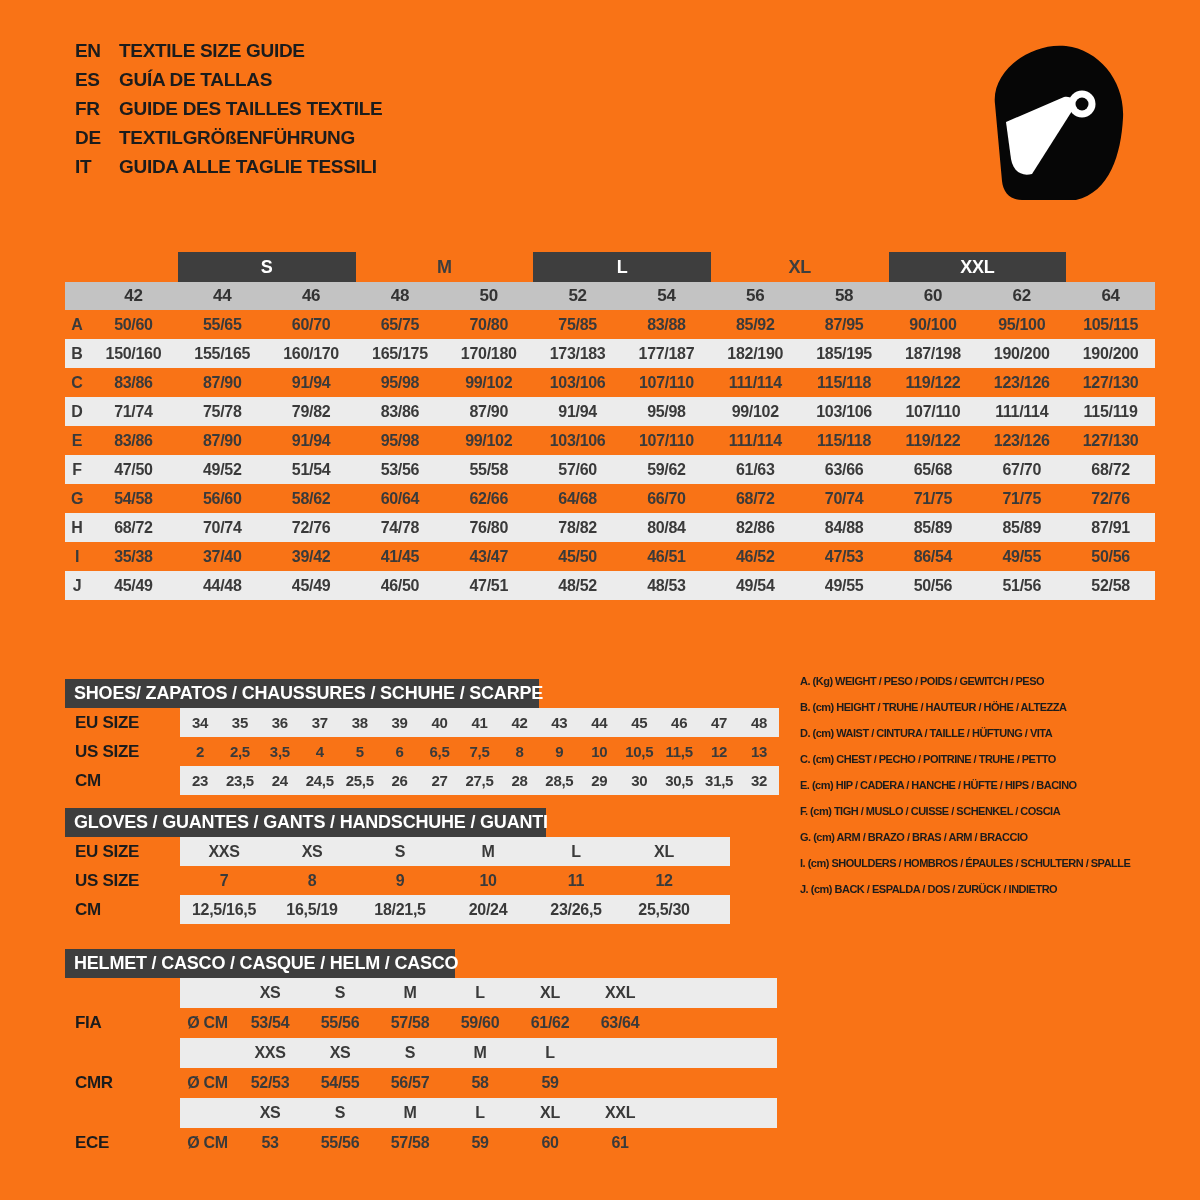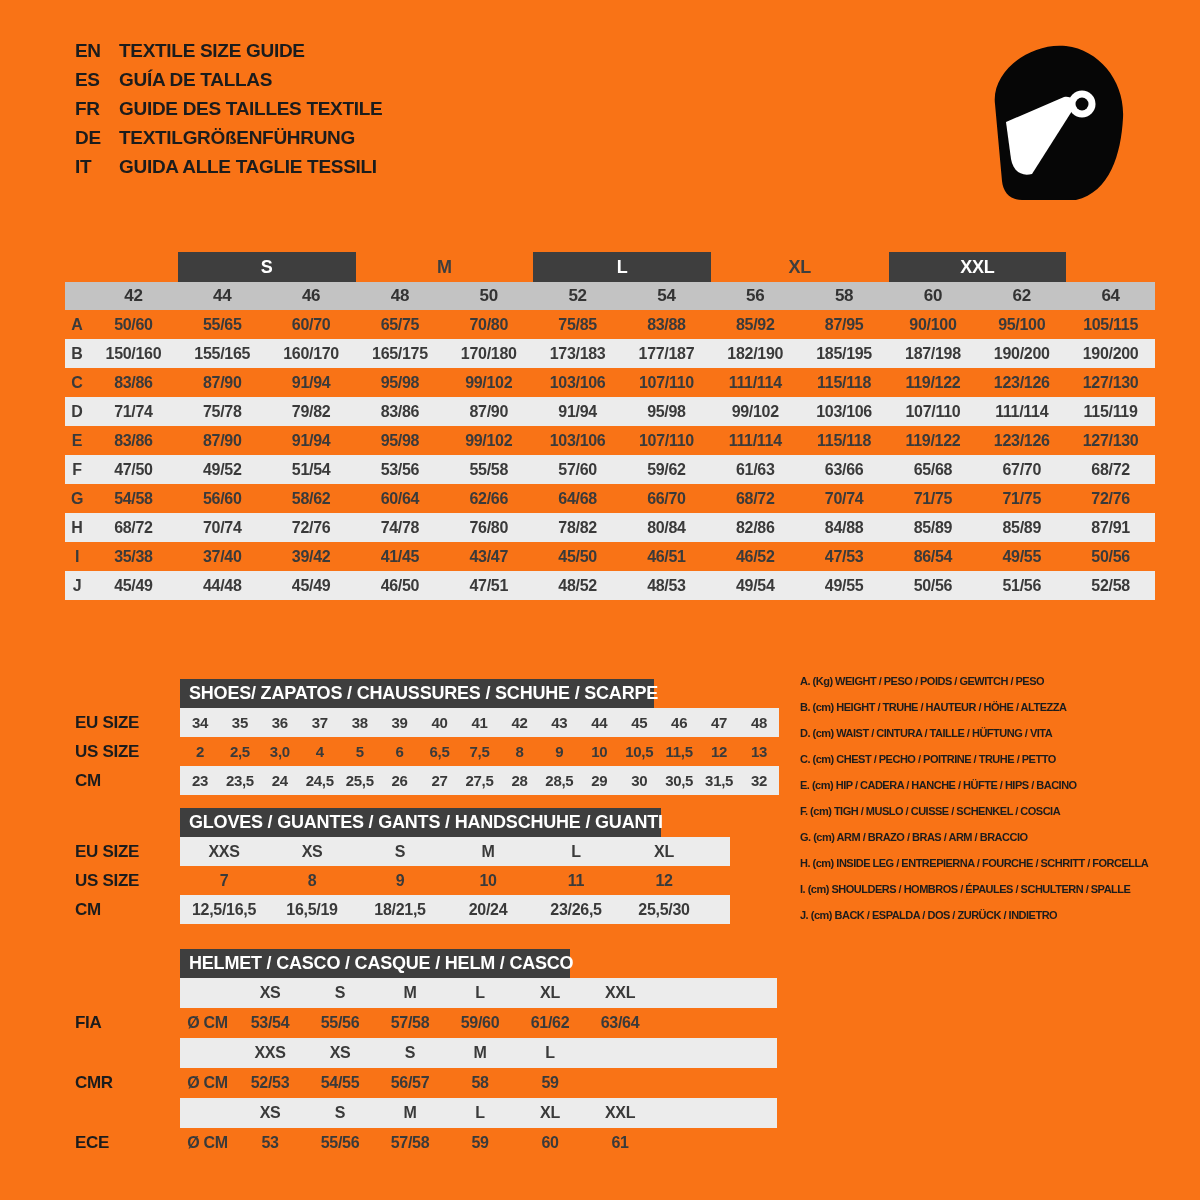--- a/index.html
+++ b/index.html
@@ -25,21 +25,21 @@
   .boxed{background:var(--dark);color:var(--bar-text);}
   .plain{color:var(--dark);}
   .t-band{background:var(--band);height:28px;font-size:17px;color:#333;}
   .striped{background:var(--stripe);}
 
   
   .section{position:absolute;left:65px;}
   #shoes-section{top:679px;}
   #gloves-section{top:808px;}
   #helmet-section{top:949px;}
-  .sec-bar{margin-left:115px;height:29px;display:flex;align-items:center;padding-left:9px;box-sizing:border-box;background:var(--dark);color:var(--bar-text);font-weight:bold;font-size:18px;letter-spacing:-0.2px;white-space:nowrap;}
+  .sec-bar{height:29px;display:flex;align-items:center;padding-left:9px;box-sizing:border-box;background:var(--dark);color:var(--bar-text);font-weight:bold;font-size:18px;letter-spacing:-0.2px;white-space:nowrap;}
   #shoes-bar{width:474px;}
   #gloves-bar{width:481px;}
   #helmet-bar{width:390px;}
   .sec-row{display:flex;height:29px;}
   #helmet-section .sec-row{height:30px;}
   .side-label{width:115px;box-sizing:border-box;padding-left:10px;display:flex;align-items:center;font-weight:bold;font-size:17px;letter-spacing:-0.3px;color:#1c1c1c;}
   .cells{display:grid;align-items:center;text-align:center;font-weight:bold;letter-spacing:-0.3px;}
   .shoes-cells{width:599px;grid-template-columns:repeat(15,1fr);font-size:15px;}
   .gloves-cells{width:550px;grid-template-columns:repeat(6,88px);font-size:16px;}
   .helm-cells{width:597px;grid-template-columns:55px repeat(6,70px);font-size:16px;}
@@ -288,21 +288,21 @@
             <div>46</div>
             <div>47</div>
             <div>48</div>
           </div>
         </div>
         <div class="sec-row">
           <div class="side-label">US SIZE</div>
           <div class="cells shoes-cells">
             <div>2</div>
             <div>2,5</div>
-            <div>3,0</div>
+            <div>3,5</div>
             <div>4</div>
             <div>5</div>
             <div>6</div>
             <div>6,5</div>
             <div>7,5</div>
             <div>8</div>
             <div>9</div>
             <div>10</div>
             <div>10,5</div>
             <div>11,5</div>
@@ -451,18 +451,17 @@
   </section>
 
   <aside class="legend" id="legend">
       <div class="legend-item">A. (Kg) WEIGHT / PESO / POIDS / GEWITCH / PESO</div>
       <div class="legend-item">B. (cm) HEIGHT / TRUHE / HAUTEUR / HÖHE / ALTEZZA</div>
       <div class="legend-item">D. (cm) WAIST / CINTURA / TAILLE / HÜFTUNG / VITA</div>
       <div class="legend-item">C. (cm) CHEST / PECHO / POITRINE / TRUHE / PETTO</div>
       <div class="legend-item">E. (cm) HIP / CADERA / HANCHE / HÜFTE / HIPS / BACINO</div>
       <div class="legend-item">F. (cm) TIGH / MUSLO / CUISSE / SCHENKEL / COSCIA</div>
       <div class="legend-item">G. (cm) ARM / BRAZO / BRAS / ARM / BRACCIO</div>
-      <div class="legend-item">H. (cm) INSIDE LEG / ENTREPIERNA / FOURCHE / SCHRITT / FORCELLA</div>
       <div class="legend-item">I. (cm) SHOULDERS / HOMBROS / ÉPAULES / SCHULTERN / SPALLE</div>
       <div class="legend-item">J. (cm) BACK / ESPALDA / DOS / ZURÜCK / INDIETRO</div>
     </aside>
 
 </div>
 
 </body></html>

